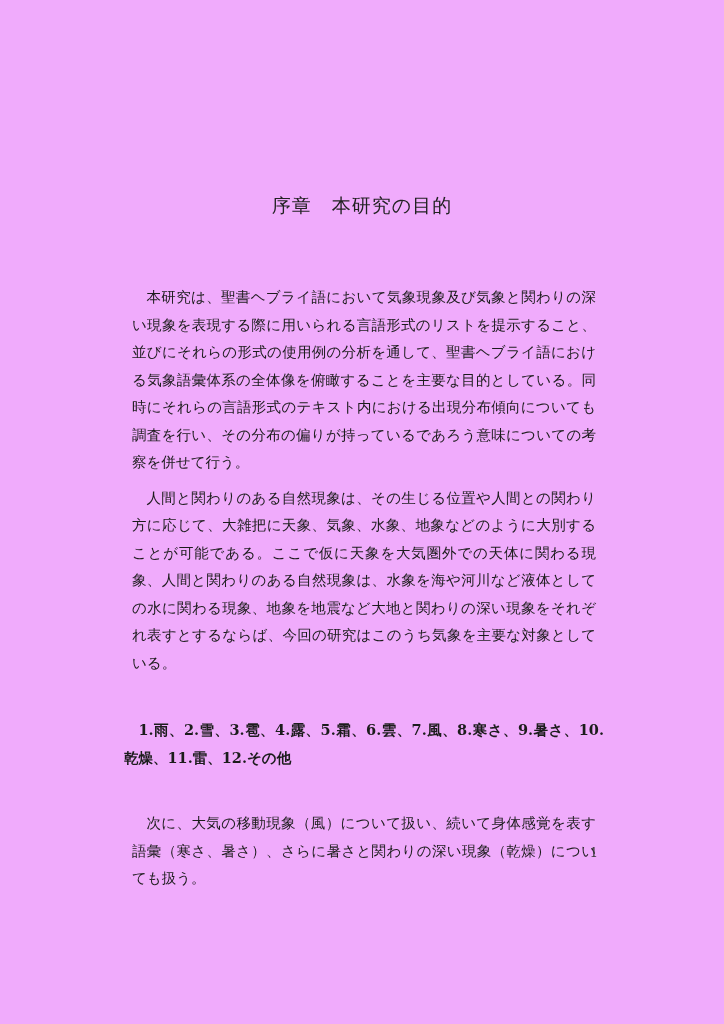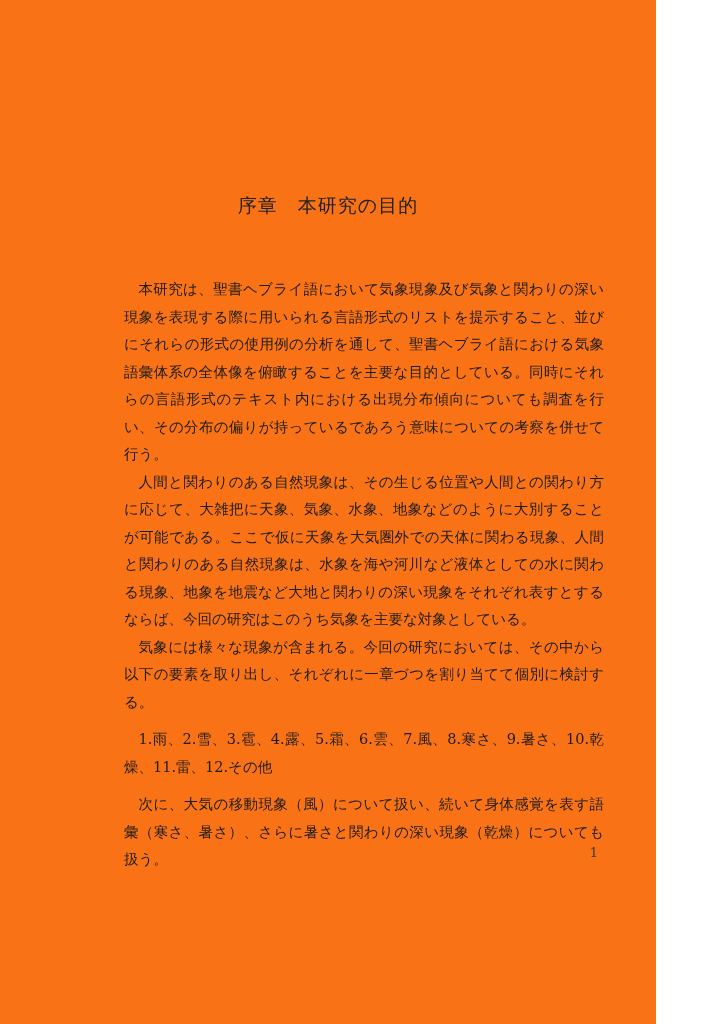--- a/index.html
+++ b/index.html
@@ -8,23 +8,23 @@
     background: #ffffff;
   }
   body {
     width: 724px;
     height: 1024px;
     font-family: "DejaVu Serif", "Liberation Serif", serif;
     color: #1c1c1c;
   }
   .page {
     position: relative;
-    width: 656px;
+    width: 724px;
     height: 1024px;
-    background: #f97316;
+    background: #f0abfc;
     overflow: hidden;
   }
   .chapter-title {
     position: absolute;
     top: 193px;
     left: 0;
     width: 100%;
     margin: 0;
     text-align: center;
     font-size: 19px;
@@ -36,26 +36,27 @@
     position: absolute;
     top: 276px;
     left: 124px;
     width: 480px;
     font-size: 14.5px;
     line-height: 27.5px;
     text-align: justify;
     color: #1c1c1c;
   }
   .para {
-    margin: 0;
+    margin: 8px;
     text-indent: 1em;
   }
   .element-list {
-    margin: 10px 0;
+    margin: 39px 0;
     text-indent: 1em;
+    font-weight: bold;
   }
   .page-number {
     position: absolute;
     top: 845px;
     left: 124px;
     width: 474px;
     text-align: right;
     font-size: 13px;
     color: #3a3a3a;
   }
@@ -63,21 +64,20 @@
 </head>
 <body>
 
 <div class="page">
 
   <h1 class="chapter-title">序章　本研究の目的</h1>
 
   <div class="body-text">
     <p class="para">本研究は、聖書ヘブライ語において気象現象及び気象と関わりの深い現象を表現する際に用いられる言語形式のリストを提示すること、並びにそれらの形式の使用例の分析を通して、聖書ヘブライ語における気象語彙体系の全体像を俯瞰することを主要な目的としている。同時にそれらの言語形式のテキスト内における出現分布傾向についても調査を行い、その分布の偏りが持っているであろう意味についての考察を併せて行う。</p>
     <p class="para">人間と関わりのある自然現象は、その生じる位置や人間との関わり方に応じて、大雑把に天象、気象、水象、地象などのように大別することが可能である。ここで仮に天象を大気圏外での天体に関わる現象、人間と関わりのある自然現象は、水象を海や河川など液体としての水に関わる現象、地象を地震など大地と関わりの深い現象をそれぞれ表すとするならば、今回の研究はこのうち気象を主要な対象としている。</p>
-    <p class="para">気象には様々な現象が含まれる。今回の研究においては、その中から以下の要素を取り出し、それぞれに一章づつを割り当てて個別に検討する。</p>
     <p class="element-list">1.雨、2.雪、3.雹、4.露、5.霜、6.雲、7.風、8.寒さ、9.暑さ、10.乾燥、11.雷、12.その他</p>
     <p class="para">次に、大気の移動現象（風）について扱い、続いて身体感覚を表す語彙（寒さ、暑さ）、さらに暑さと関わりの深い現象（乾燥）についても扱う。</p>
 
   </div>
 
   <div class="page-number">1</div>
 
 </div>
 
 </body></html>

